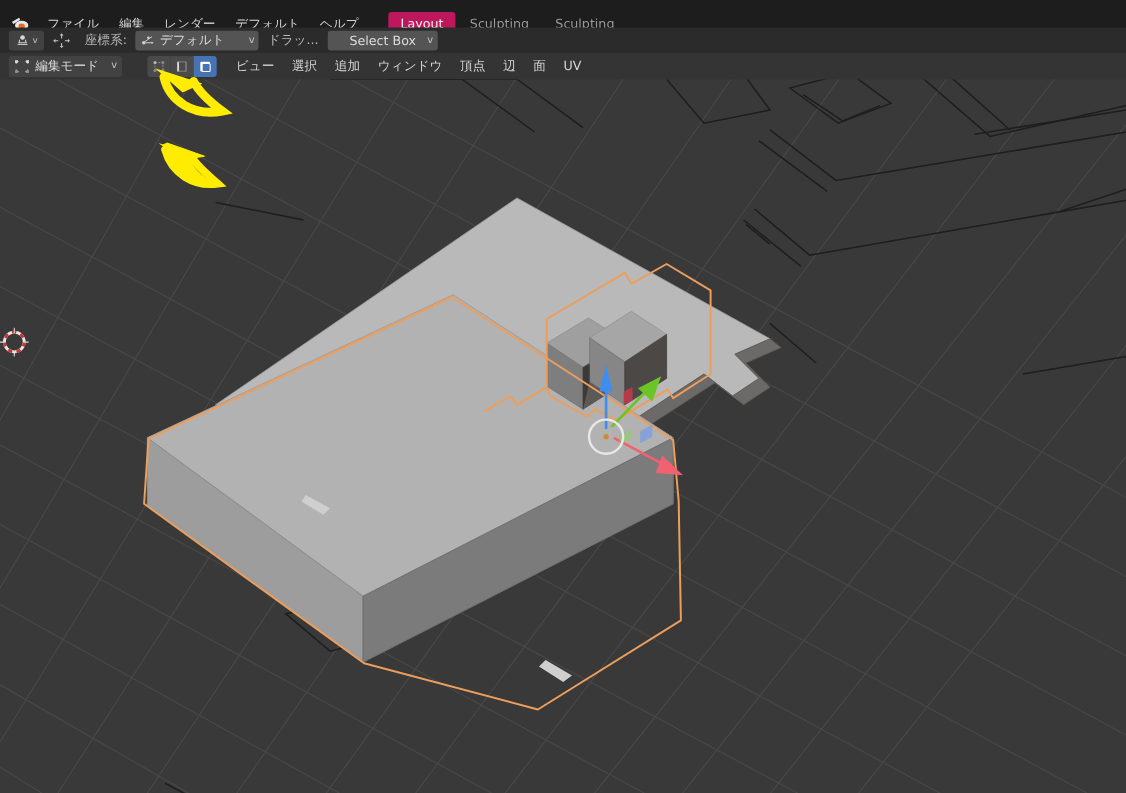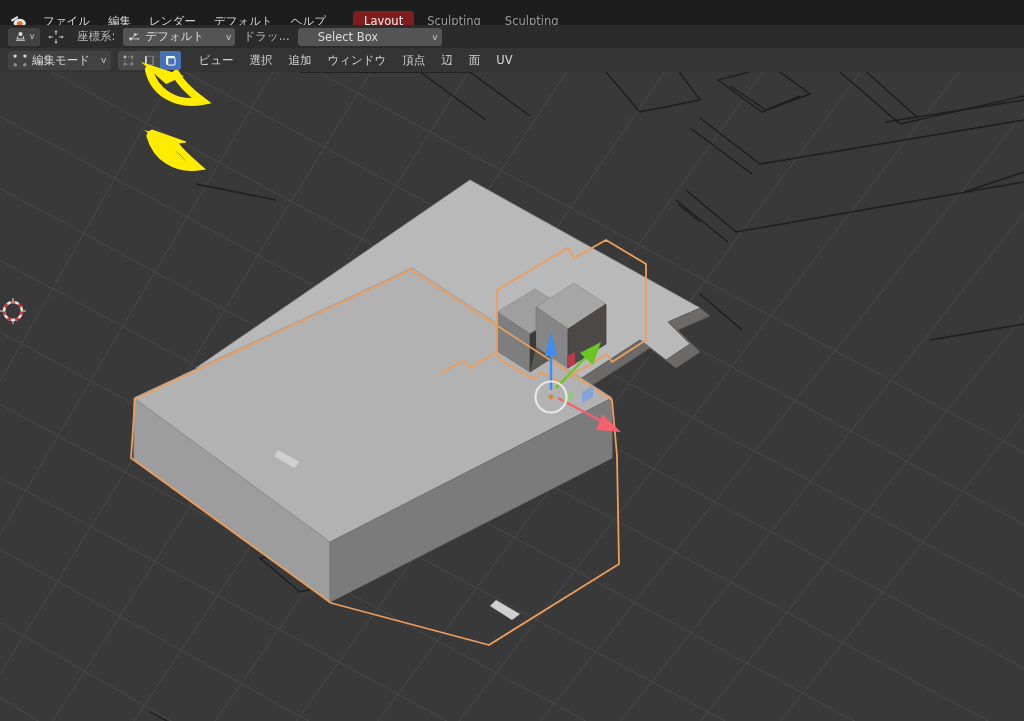--- a/index.html
+++ b/index.html
@@ -25,21 +25,21 @@
   .menu-item{
     padding:3px 9px;border-radius:3px;color:#d6d6d6;white-space:nowrap;
     line-height:14px;cursor:default;
   }
   .tabstrip{display:flex;align-items:center;margin-left:18px;height:21px;}
   .wtab{
     padding:3px 11px;margin-right:2px;border-radius:3px 3px 0 0;
     color:#9a9a9a;line-height:15px;white-space:nowrap;cursor:default;
     font-size:11.5px;
   }
-  .wtab.active{background:#7f1d1d;color:#f0f0f0;text-align:right;}
+  .wtab.active{background:#be185d;color:#f0f0f0;text-align:right;}
 
   
   .toolheader{
     position:absolute;left:0;top:25px;width:1024px;height:23px;
     background:#2b2b2b;display:flex;align-items:center;
     box-sizing:border-box;padding:0 4px;
   }
   .iconbtn{
     height:18px;min-width:18px;border-radius:3px;background:#424242;
     display:flex;align-items:center;justify-content:center;
@@ -49,34 +49,34 @@
     height:18px;width:22px;display:flex;align-items:center;justify-content:center;
     margin-right:8px;cursor:default;
   }
   .hdr-label{color:#b9b9b9;margin:0 8px 0 2px;white-space:nowrap;}
   .dropdown{
     height:18px;background:#545454;border-radius:3px;display:flex;align-items:center;
     padding:0 4px 0 5px;box-sizing:border-box;color:#dcdcdc;white-space:nowrap;
     margin-right:6px;cursor:default;font-size:11.5px;
   }
   .dropdown .chev{margin-left:auto;padding-left:9px;font-size:9px;color:#c8c8c8;}
-  .dropdown.wide{width:144px;padding-left:20px;}
+  .dropdown.wide{width:100px;padding-left:20px;}
   .dropdown.dfl{width:112px;}
   .trunc{overflow:hidden;text-overflow:ellipsis;white-space:nowrap;}
 
   
   .vpheader{
     position:absolute;left:0;top:48px;width:1024px;height:24px;
     background:#343434;display:flex;align-items:center;
     box-sizing:border-box;padding:0 4px;
   }
   .modebtn{
     height:19px;background:#424242;border-radius:3px;display:flex;align-items:center;
     padding:0 5px;box-sizing:border-box;color:#dcdcdc;white-space:nowrap;
-    margin-right:7px;cursor:default;
+    margin-right:23px;cursor:default;
   }
   .modebtn .chev{margin-left:11px;font-size:9px;color:#c3c3c3;}
   .selmodes{display:flex;align-items:center;margin-right:9px;}
   .selmode{
     width:21px;height:19px;background:#4a4a4a;display:flex;align-items:center;
     justify-content:center;cursor:default;
   }
   .selmode:first-child{border-radius:3px 0 0 3px;}
   .selmode:last-child{border-radius:0 3px 3px 0;}
   .selmode.active{background:#4772b3;}

